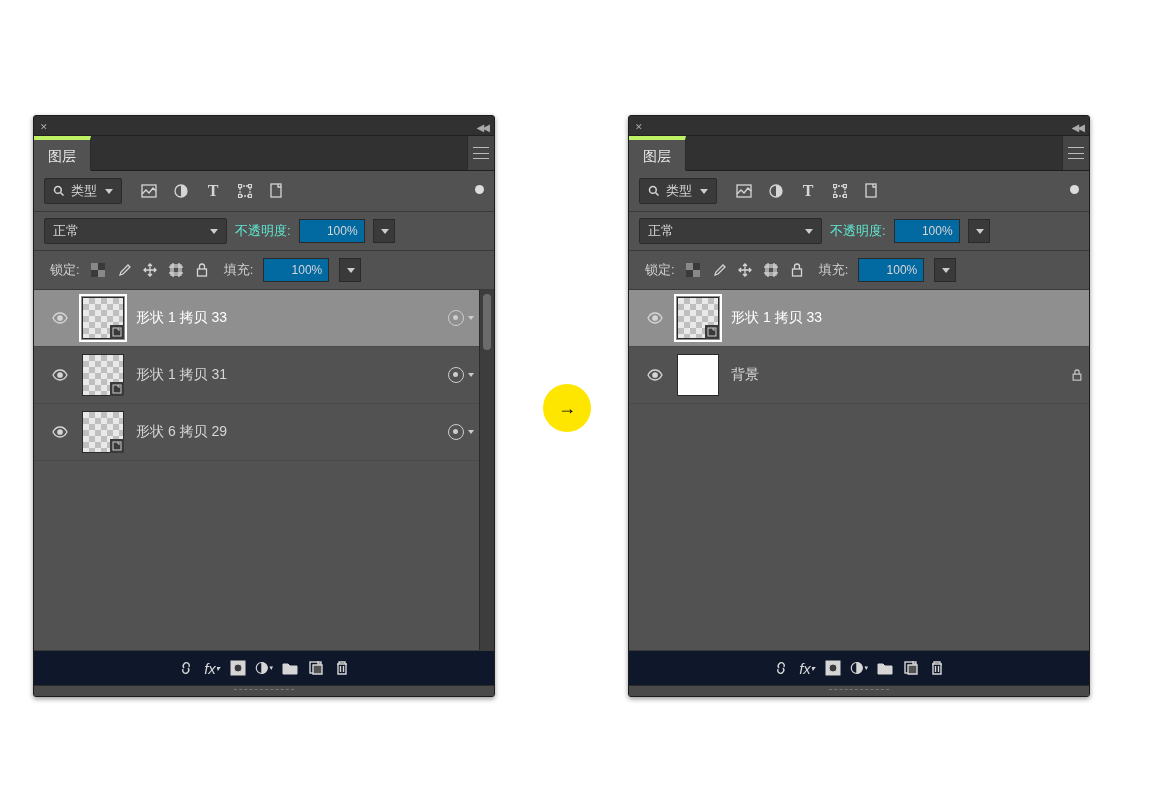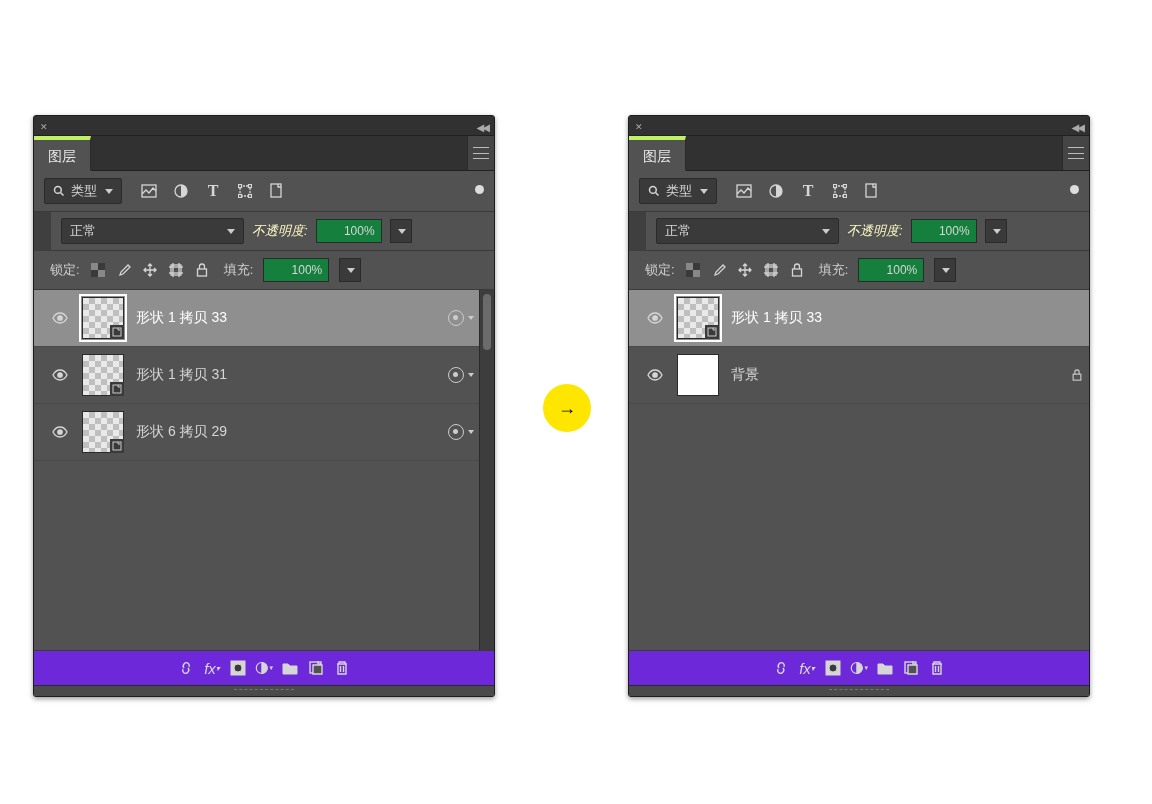--- a/index.html
+++ b/index.html
@@ -119,39 +119,38 @@
   
   .blendrow {
     height: 38px;
     background: #525252;
     border-bottom: 1px solid #3a3a3a;
     display: flex;
     align-items: center;
     padding: 0 10px;
     gap: 8px;
     font-size: 13px;
-    margin-left: 17px;
   }
   .blend-combo {
     flex: 0 0 165px;
     height: 24px;
     background: #3a3a3a;
     border: 1px solid #2a2a2a;
     border-radius: 2px;
     display: flex;
     align-items: center;
     justify-content: space-between;
     padding: 0 8px;
     color: #d6d6d6;
   }
-  .opacity-label { color: #fef9c3; font-style: italic; }
+  .opacity-label { color: #5eead4; }
   .pct-box {
     width: 52px;
     height: 22px;
-    background: #15803d;
+    background: #0369a1;
     border: 1px solid #2a2a2a;
     display: flex;
     align-items: center;
     justify-content: flex-end;
     padding: 0 6px;
     font-size: 12px;
     color: #d6d6d6;
     text-align: right;
   }
   .pct-chev {
@@ -244,21 +243,21 @@
   .layer-name { flex: 1; font-size: 14px; font-weight: 500; }
   .layer-right { display: flex; align-items: center; gap: 4px; width: 38px; justify-content:flex-end; }
   .circle-icon { width:14px; height:14px; border:1.5px solid #ccc; border-radius:50%; position:relative; }
   .circle-icon::after { content:""; position:absolute; left:3.5px; top:3.5px; width:5px; height:5px; background:#ccc; border-radius:50%; }
   .mini-chev { width:0; height:0; border-left:3px solid transparent; border-right:3px solid transparent; border-top:4px solid #ccc; }
   .lock-icon svg { width:12px; height:12px; }
 
   
   .footer {
     height: 34px;
-    background: #6d28d9;
+    background: #0f172a;
     border-top: 1px solid #3a3a3a;
     display: flex;
     align-items: center;
     justify-content: center;
     gap: 8px;
   }
   .footer .ficon2 { width:18px; height:18px; display:flex; align-items:center; justify-content:center; color:#d6d6d6; }
   .footer .ficon2 svg { width:16px; height:16px; stroke:#d6d6d6; }
 
   .drag-bar {

